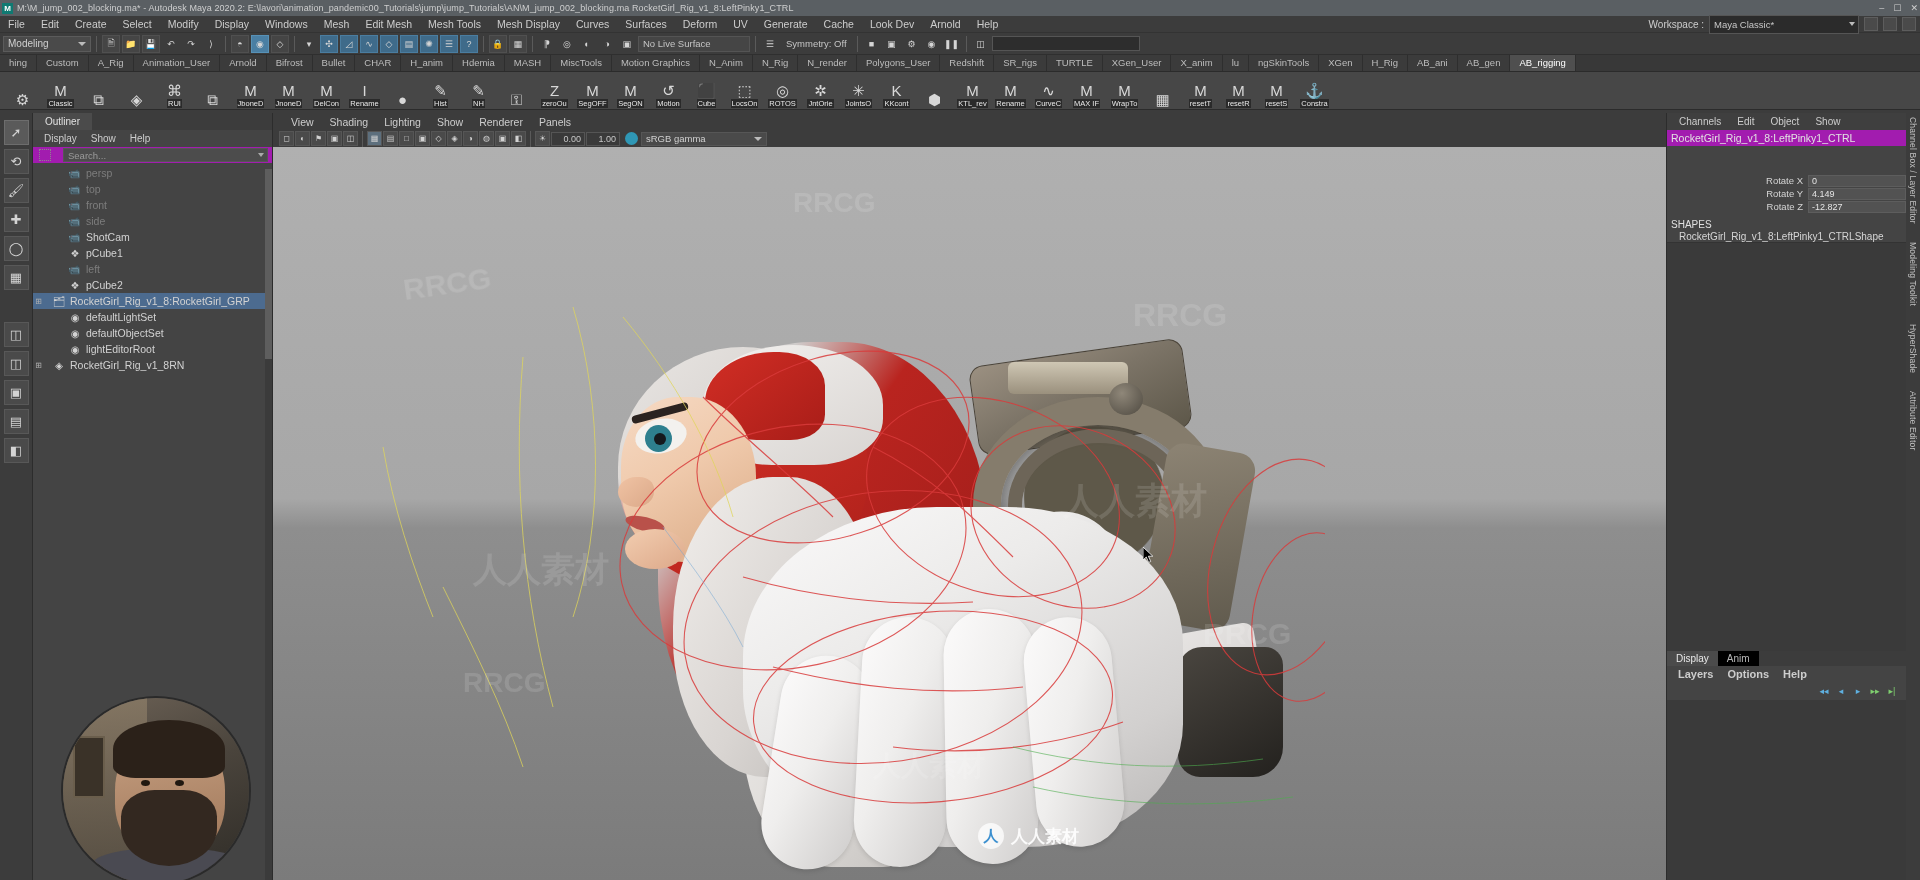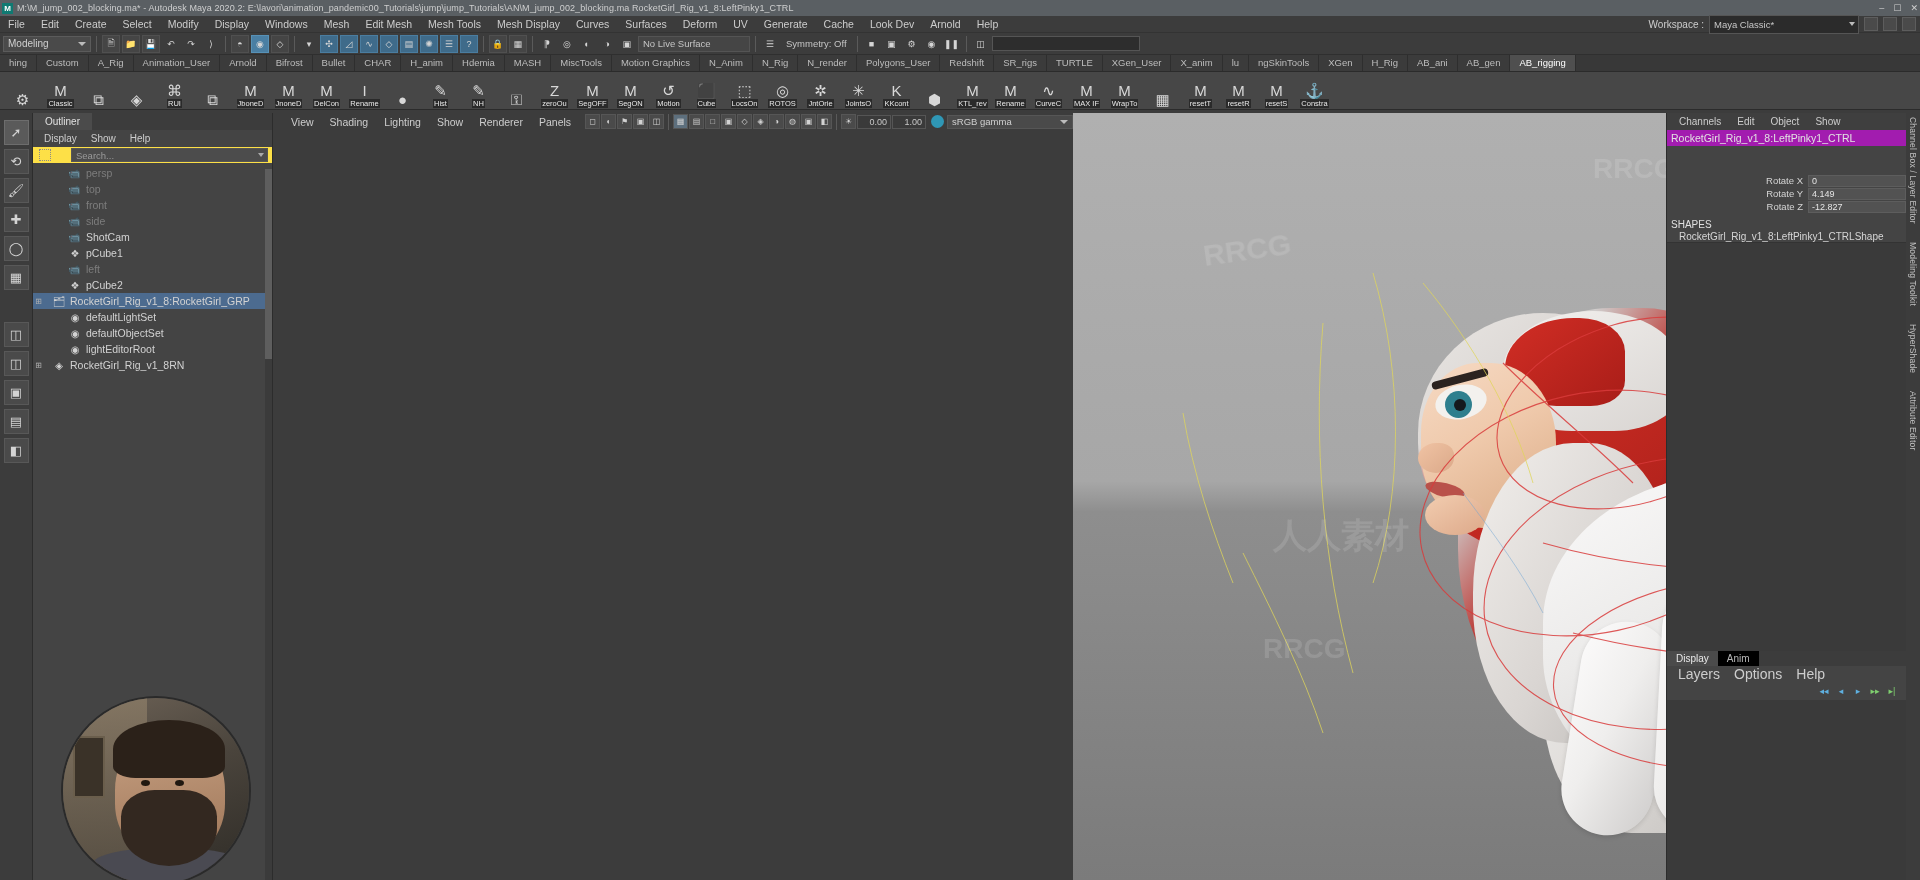--- a/index.html
+++ b/index.html
@@ -83,22 +83,22 @@
 
   
   .outliner { width:240px; background:#444; display:flex; flex-direction:column;
     border-right:1px solid #2c2c2c; position:relative; }
   .ol-tabrow { height:17px; background:#3c3c3c; display:flex; align-items:flex-end; }
   .ol-tab { background:#4b4b4b; color:#e0e0e0; font-size:10px; padding:1px 12px;
     line-height:15px; }
   .ol-menu { height:17px; display:flex; align-items:center; gap:0; background:#444;
     font-size:10px; padding-left:4px; }
   .ol-menu span { padding:0 7px; color:#cdcdcd; }
-  .ol-search { height:16px; background:#fde047; display:flex; align-items:center;
-    gap:20px; padding:0 4px 0 6px; }
+  .ol-search { height:16px; background:#a21caf; display:flex; align-items:center;
+    gap:12px; padding:0 4px 0 6px; }
   .ol-search .sicon { width:12px; height:12px; border:1px dotted #8a8a8a; }
   .ol-search .sfield { flex:1; height:14px; background:#4c4c4c; border:1px solid #565656;
     font-size:9.5px; color:#9a9a9a; display:flex; align-items:center; padding:0 4px;
     position:relative; }
   .ol-search .sfield .arrow { position:absolute; right:3px;
     border-left:3.5px solid transparent; border-right:3.5px solid transparent;
     border-top:4px solid #aaa; }
   .ol-list { flex:1; overflow:hidden; padding-top:2px; position:relative; }
   .ol-row { height:16px; display:flex; align-items:center; font-size:10.5px;
     color:#d2d2d2; padding-left:0; gap:4px; }
@@ -128,21 +128,21 @@
     border-radius:50% 50% 20% 20%; background:#2b2119; }
   .webcam .beard { position:absolute; left:58px; top:92px; width:96px; height:76px;
     border-radius:35% 35% 50% 50%; background:#332820; }
   .webcam .eye { position:absolute; width:9px; height:6px; border-radius:50%;
     background:#201810; top:82px; }
   .webcam .eye.l { left:78px; } .webcam .eye.r { left:112px; }
   .webcam .shirt { position:absolute; left:30px; bottom:0; width:150px; height:36px;
     border-radius:44% 44% 0 0; background:#4a4a52; }
 
   
-  .viewwrap { flex:1; display:flex; flex-direction:row; background:#3c3c3c;
+  .viewwrap { flex:1; display:flex; flex-direction:column; background:#3c3c3c;
     position:relative; }
   .vp-menubar { height:17px; background:#3c3c3c; display:flex; align-items:center;
     font-size:10.5px; padding-left:10px; }
   .vp-menubar span { padding:0 8px; color:#cdcdcd; }
   .vp-toolbar { height:17px; background:#3c3c3c; display:flex; align-items:center;
     gap:1px; padding-left:6px; }
   .vbtn { width:15px; height:15px; background:#4a4a4a; border:1px solid #565656;
     display:flex; align-items:center; justify-content:center; font-size:8px;
     color:#d2d2d2; }
   .vbtn.on { background:#5d6f7d; }
@@ -265,22 +265,22 @@
     padding-left:3px; }
   .cb-shapes { font-size:10px; color:#e0e0e0; padding:5px 0 1px 4px; }
   .cb-shapename { font-size:10px; color:#d6d6d6; padding-left:12px;
     white-space:nowrap; overflow:hidden; }
   .cb-fill { flex:1; background:#3a3a3a; border-top:1px solid #333; }
   .cb-bottom { background:#444; }
   .cb-tabs { height:15px; display:flex; align-items:flex-end; font-size:10px;
     background:#3c3c3c; }
   .cb-tabs .t { padding:1px 9px; background:#000000; color:#b8b8b8; line-height:13px; }
   .cb-tabs .t.active { background:#4b4b4b; color:#e8e8e8; }
-  .cb-menu2 { height:16px; display:flex; align-items:center; font-size:14px;
-    padding-left:4px; background:#444; }
+  .cb-menu2 { height:16px; display:flex; align-items:center; font-size:11px;
+    padding-left:4px; background:#444;font-weight:bold; }
   .cb-menu2 span { padding:0 7px; color:#cdcdcd; }
   .cb-iconbar { height:18px; background:#444; display:flex; align-items:center;
     justify-content:flex-end; gap:5px; padding-right:8px; }
   .cb-iconbar .ci { width:12px; height:12px; display:flex; align-items:center;
     justify-content:center; font-size:9px; color:#cfcfcf; }
   .cb-iconbar .ci.blue { color:#5fb0e0; }
   .cb-iconbar .ci.green { color:#7fcf6f; }
   .cb-empty { flex:1; background:#3a3a3a; }
 
   

